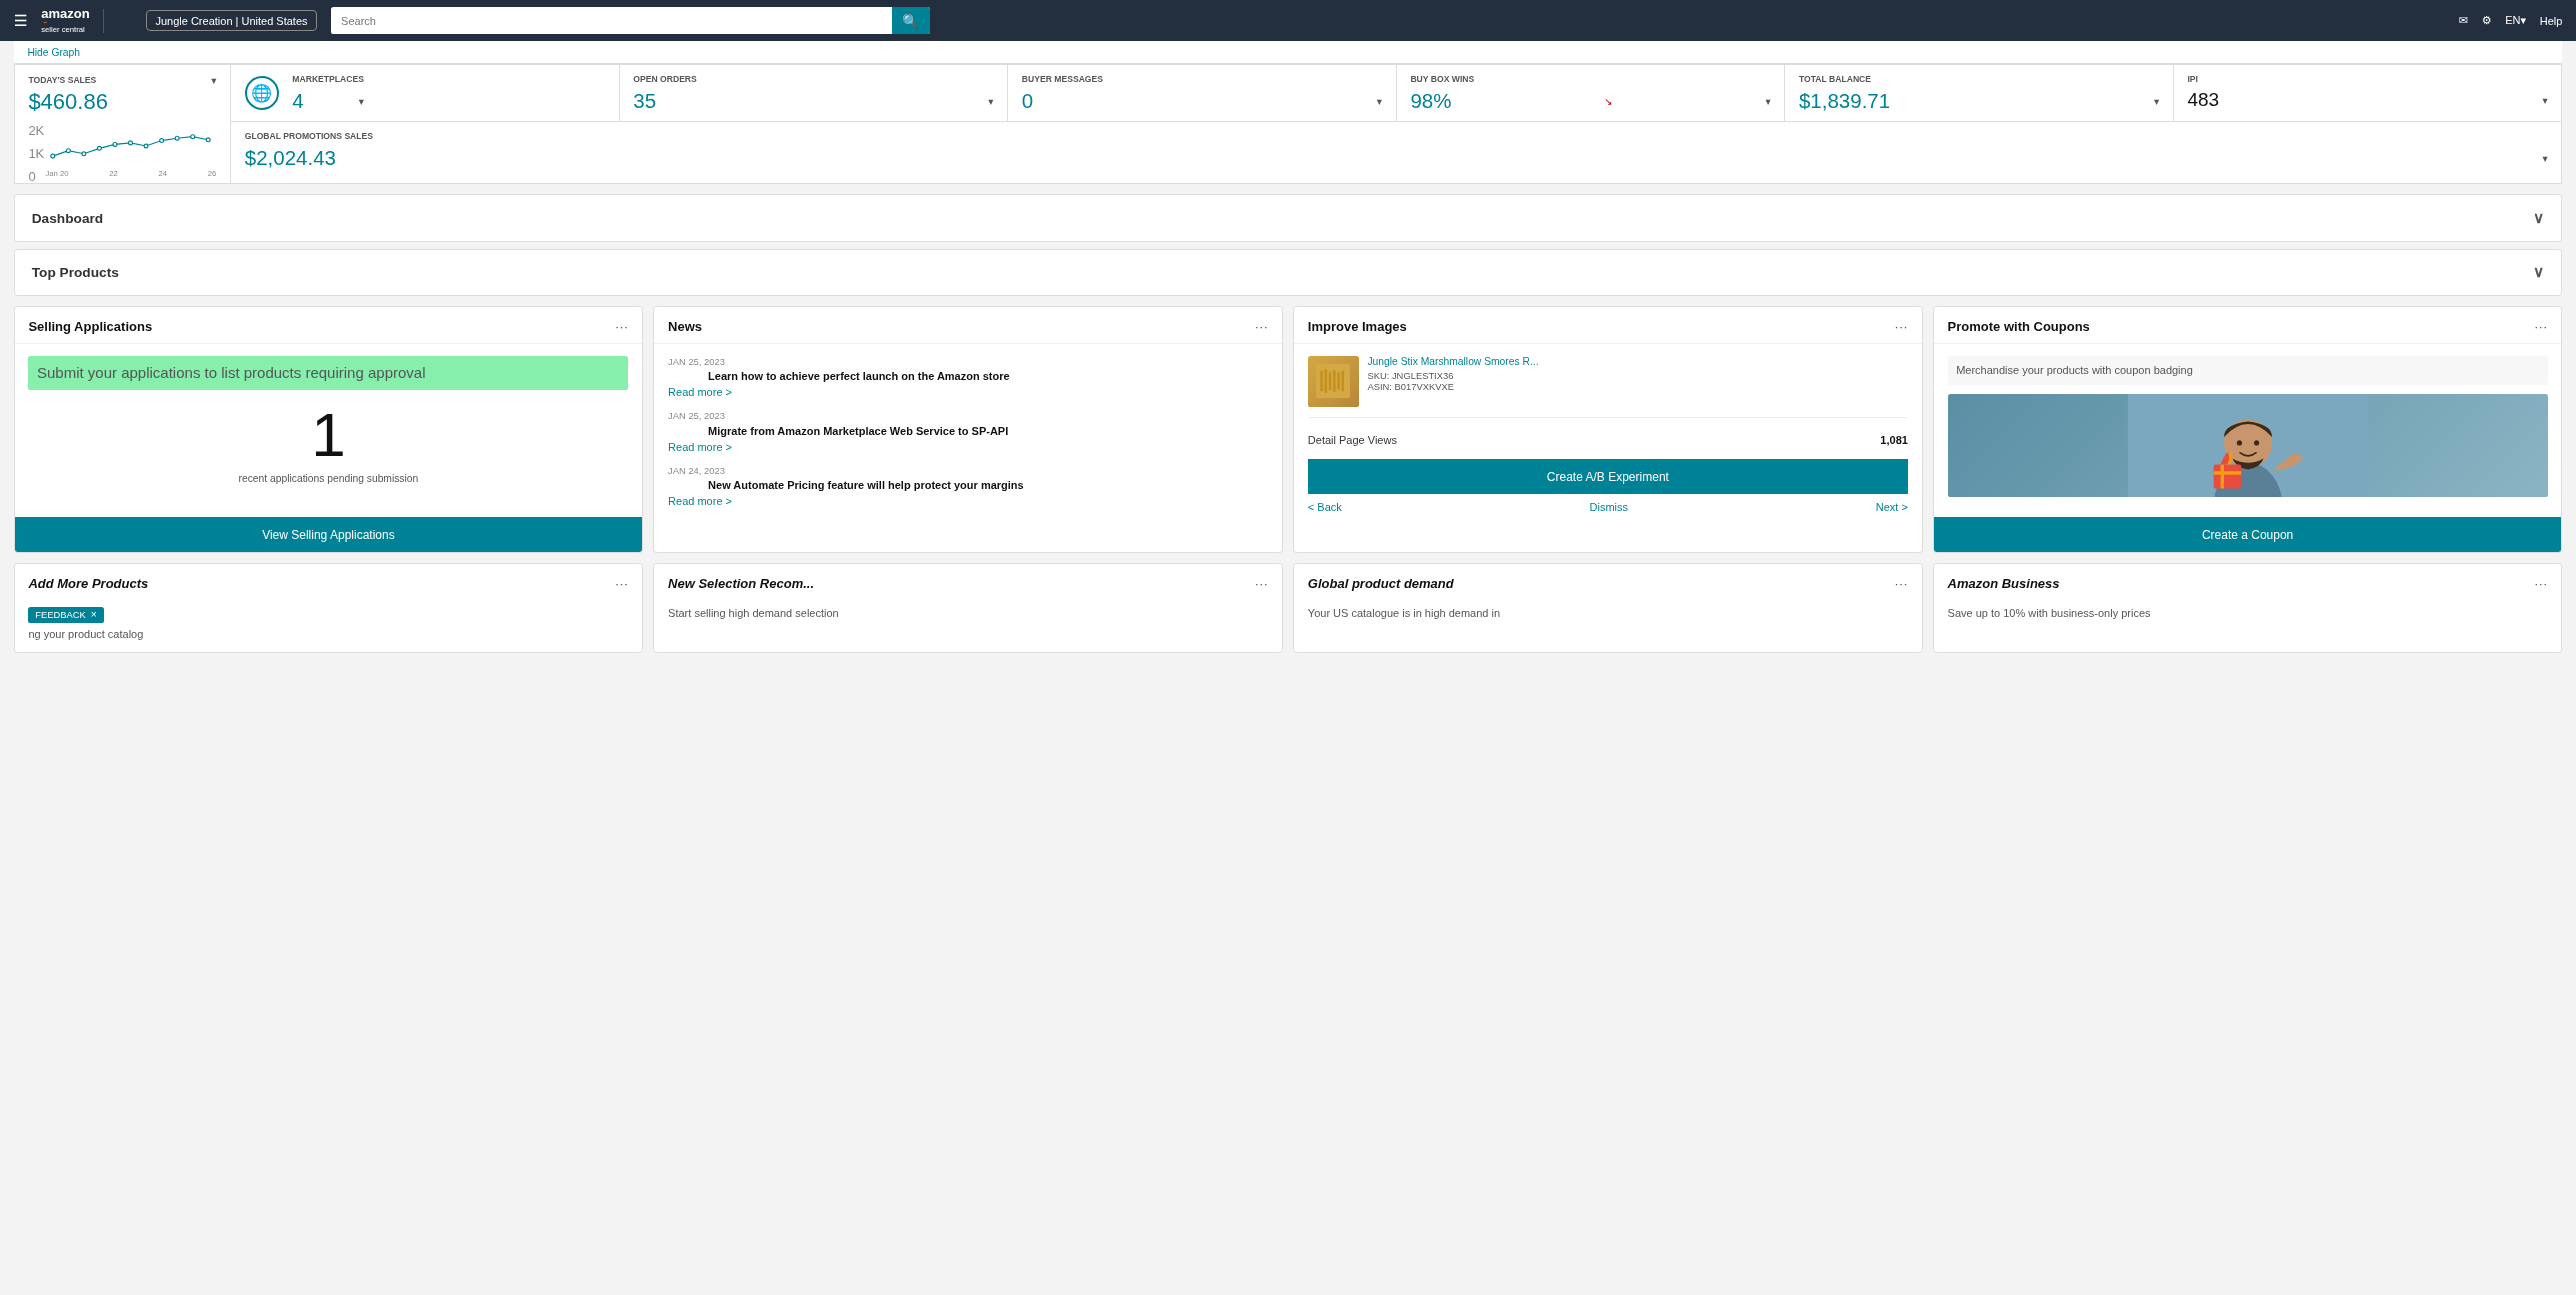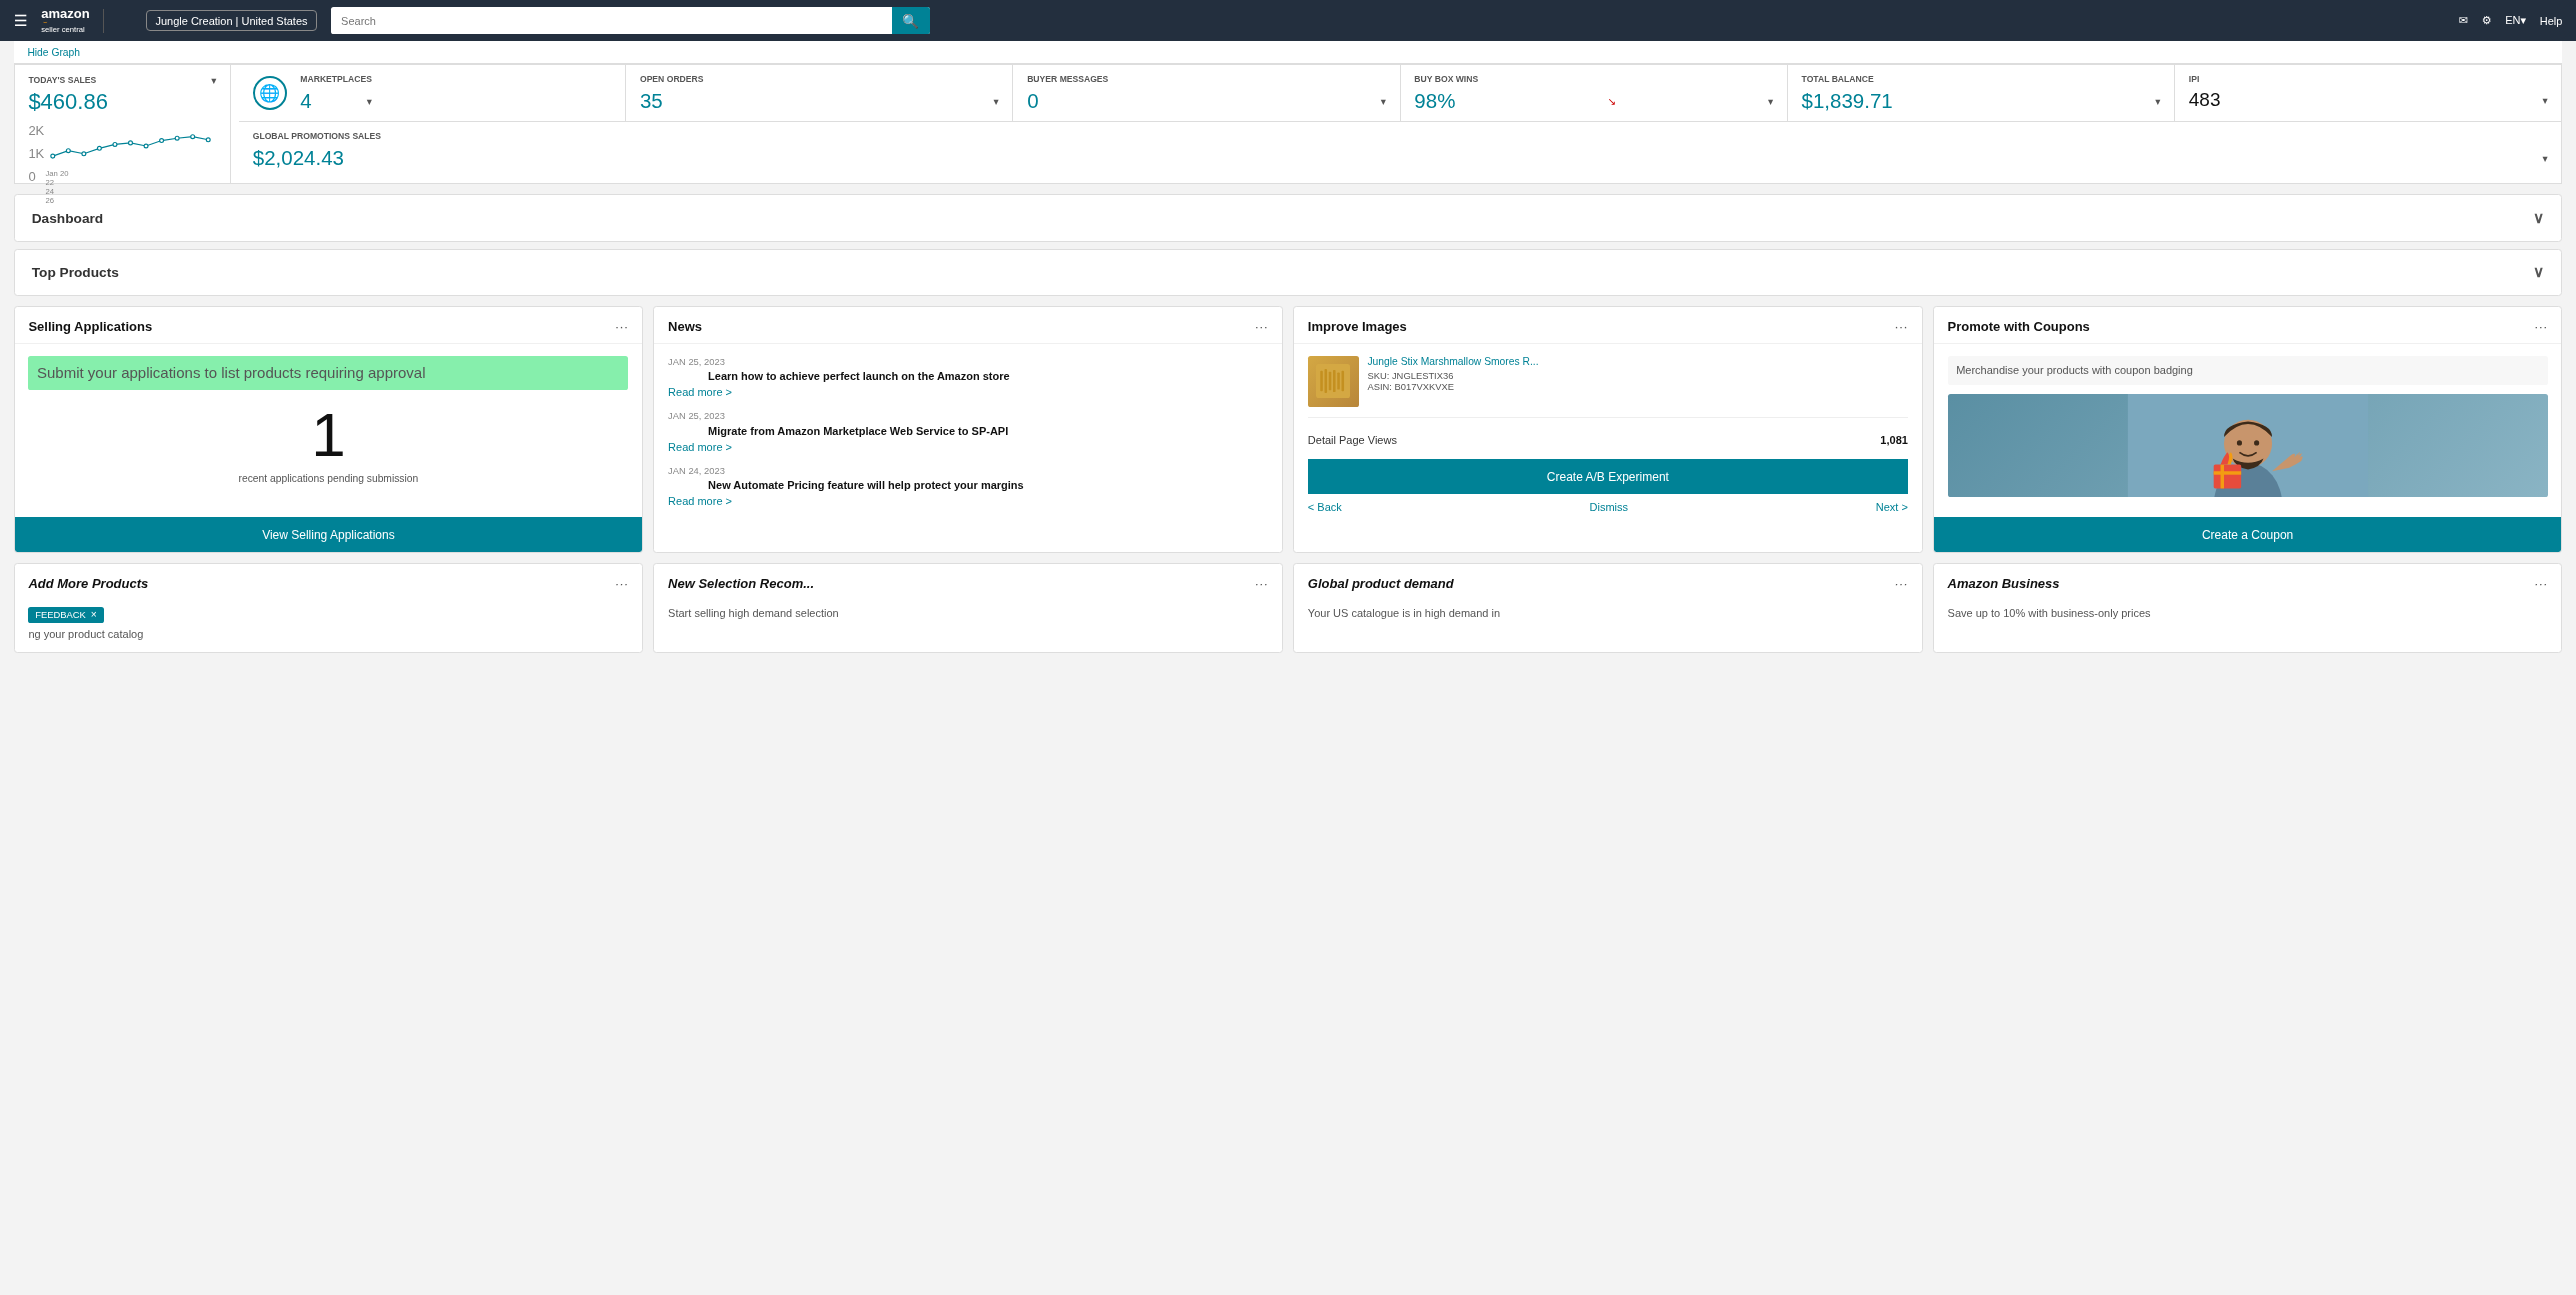--- a/index.html
+++ b/index.html
@@ -259,21 +259,20 @@
 
     
     .page-wrapper { max-width: 100%; padding: 0 13.7px 20.5px; background: #f3f3f3; min-height: calc(100vh - 41px); }
 
     .metrics-row {
       background: #fff;
       display: flex;
       border: 0.9px solid #ddd;
       border-radius: 0;
       margin-top: 0;
-      gap: 8px;
     }
 
     .today-sales-card {
       padding: 8.6px 13.7px;
       border-right: 0.9px solid #ddd;
       min-width: 214px;
     }
     .today-label-row {
       display: flex;
       justify-content: space-between;
@@ -376,21 +375,21 @@
           <circle cx="50" cy="42" r="2.5" fill="#fff" stroke="#008296" stroke-width="1.5"></circle>
           <circle cx="70" cy="35" r="2.5" fill="#fff" stroke="#008296" stroke-width="1.5"></circle>
           <circle cx="90" cy="30" r="2.5" fill="#fff" stroke="#008296" stroke-width="1.5"></circle>
           <circle cx="110" cy="28" r="2.5" fill="#fff" stroke="#008296" stroke-width="1.5"></circle>
           <circle cx="130" cy="32" r="2.5" fill="#fff" stroke="#008296" stroke-width="1.5"></circle>
           <circle cx="150" cy="25" r="2.5" fill="#fff" stroke="#008296" stroke-width="1.5"></circle>
           <circle cx="170" cy="22" r="2.5" fill="#fff" stroke="#008296" stroke-width="1.5"></circle>
           <circle cx="190" cy="20" r="2.5" fill="#fff" stroke="#008296" stroke-width="1.5"></circle>
           <circle cx="210" cy="24" r="2.5" fill="#fff" stroke="#008296" stroke-width="1.5"></circle>
         </svg>
-        <div style="display:flex;justify-content:space-between;margin-left:17px;width:171px;font-size:7.7px;color:#888;margin-top:1.7px;flex-direction:column;">
+        <div style="display:flex;justify-content:space-between;margin-left:17px;width:171px;font-size:7.7px;color:#888;margin-top:1.7px;">
           <span>Jan 20</span>
             <span>22</span>
             <span>24</span>
             <span>26</span>
         </div>
       </div>
     </div>
 
     <div class="metrics-right">
       <div class="metrics-top-row">

